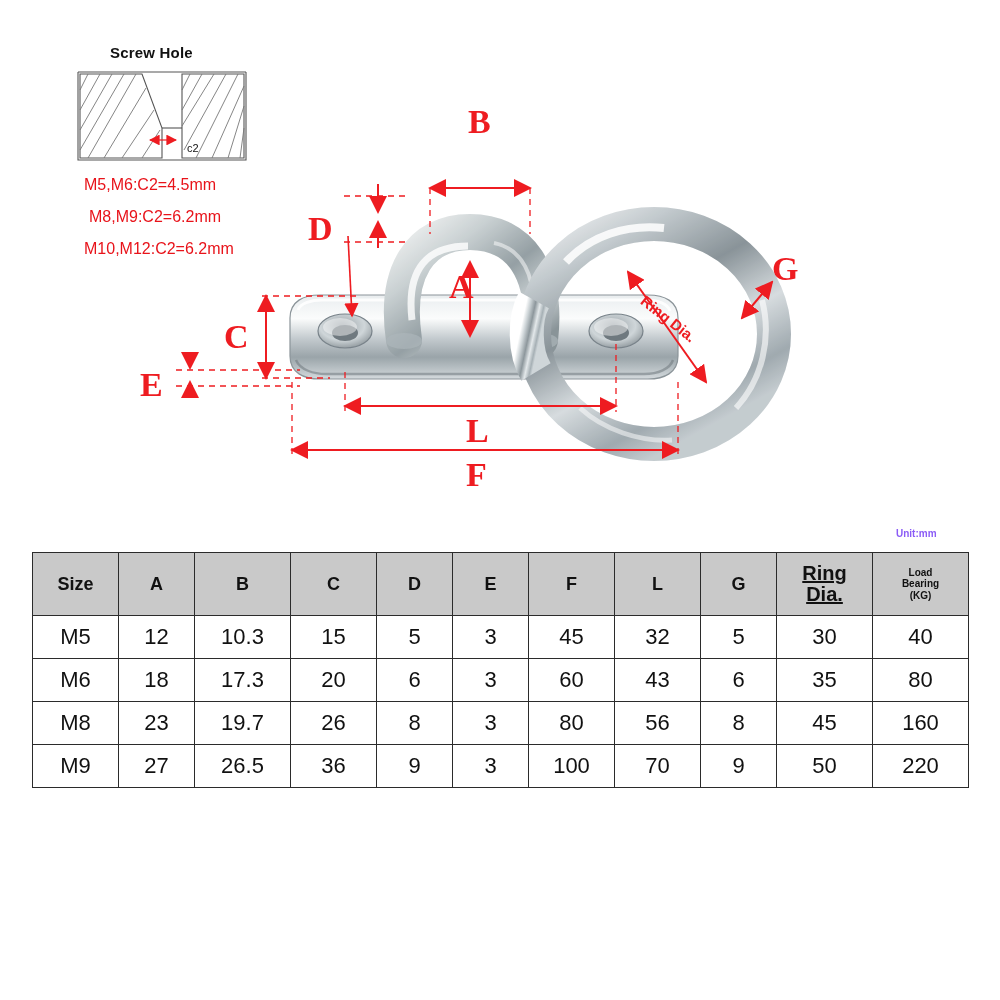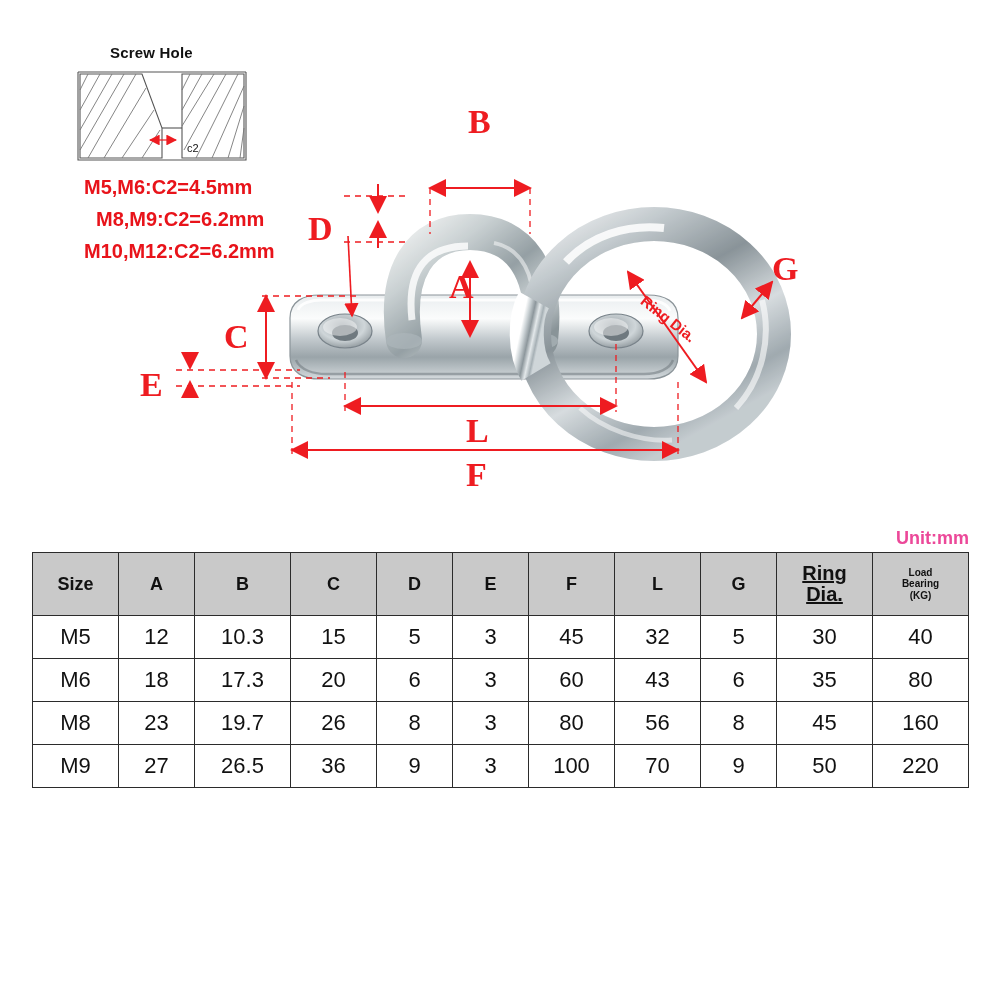--- a/index.html
+++ b/index.html
@@ -36,27 +36,27 @@
     position: absolute;
     left: 155px;
     top: 142px;
     font-size: 11px;
     color: #111;
     margin-left: 32px;
   }
 
   .note {
     position: absolute;
-    font-size: 20px;
-    font-weight: 700;
+    font-size: 16px;
+    font-weight: 400;
     color: #e8131a;
     white-space: nowrap;
   }
   .note1 { left: 84px;  top: 176px; }
-  .note2 { left: 96px;  top: 208px; }
+  .note2 { left: 89px;  top: 208px; }
   .note3 { left: 84px;  top: 240px; }
 
   
   .letter {
     position: absolute;
     color: #ee1c21;
     font-weight: 700;
     font-family: "Liberation Serif", serif;
     font-size: 34px;
     line-height: 1;
@@ -79,23 +79,23 @@
     color: #ee1c21;
     transform: rotate(38deg);
     transform-origin: left top;
     white-space: nowrap;
   }
 
   .unit-label {
     position: absolute;
     left: 896px;
     top: 528px;
-    font-size: 18px;
+    font-size: 10px;
     font-weight: 700;
-    color: #ec4899;
+    color: #8b5cf6;
   }
 
   
   .spec-table {
     position: absolute;
     left: 32px;
     top: 552px;
     width: 936px;
     border-collapse: collapse;
     table-layout: fixed;

